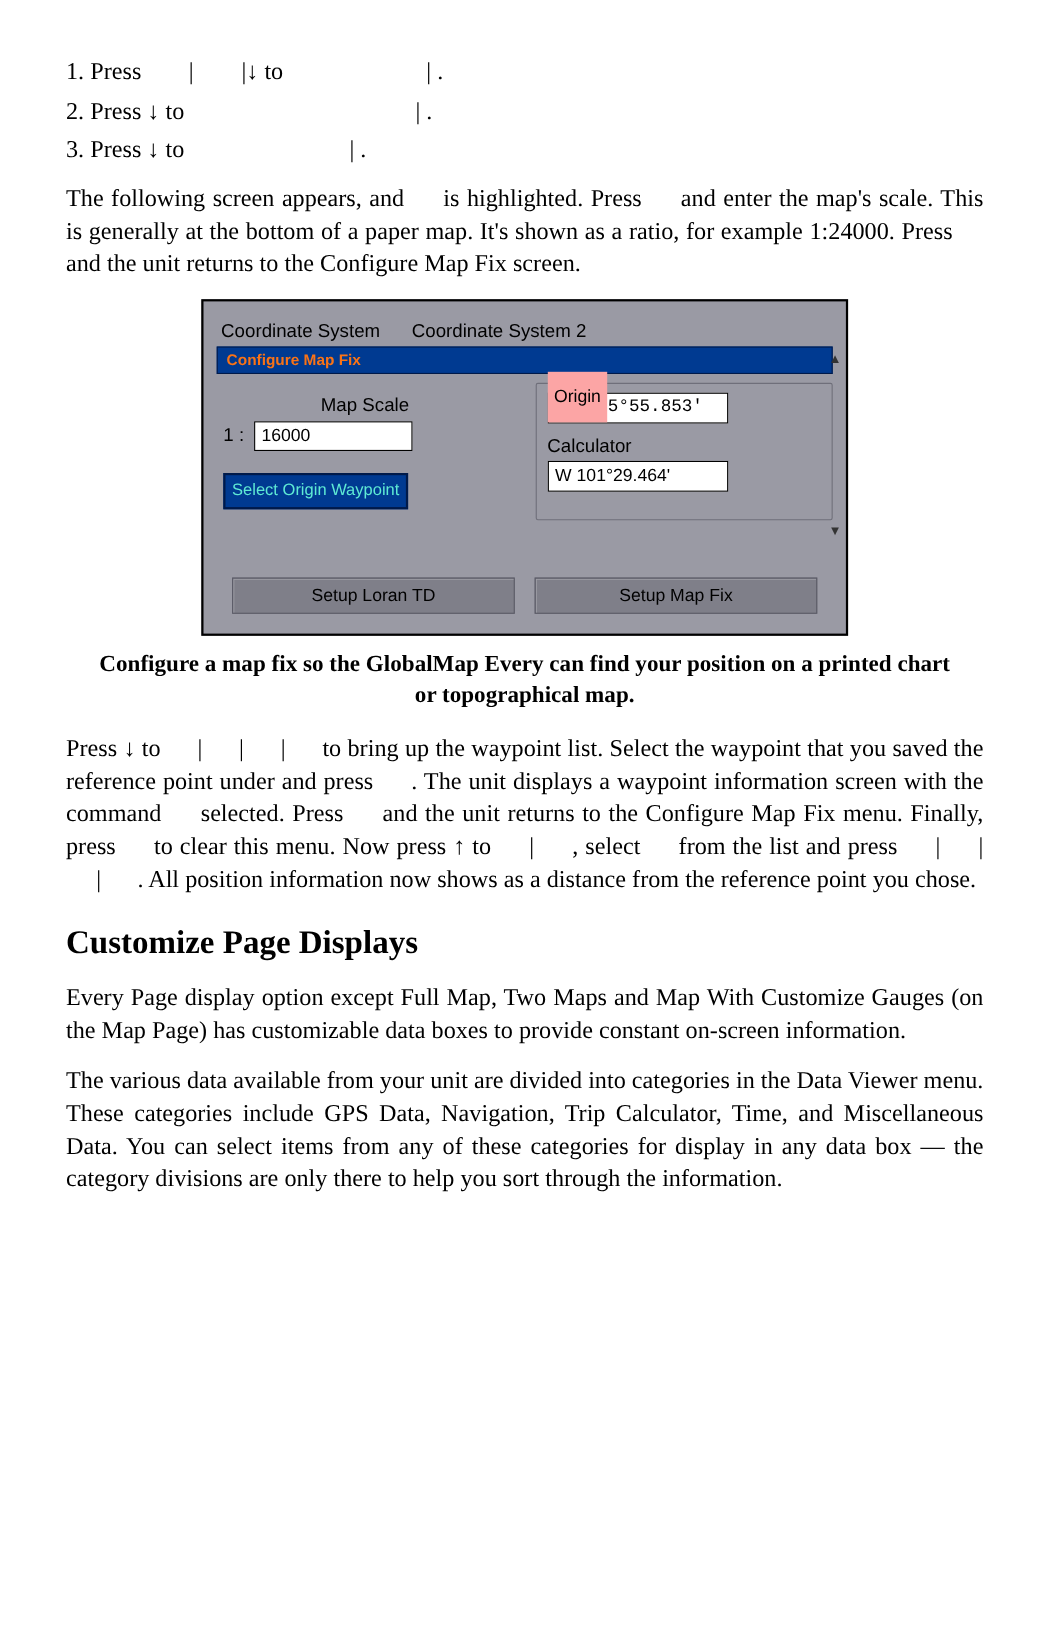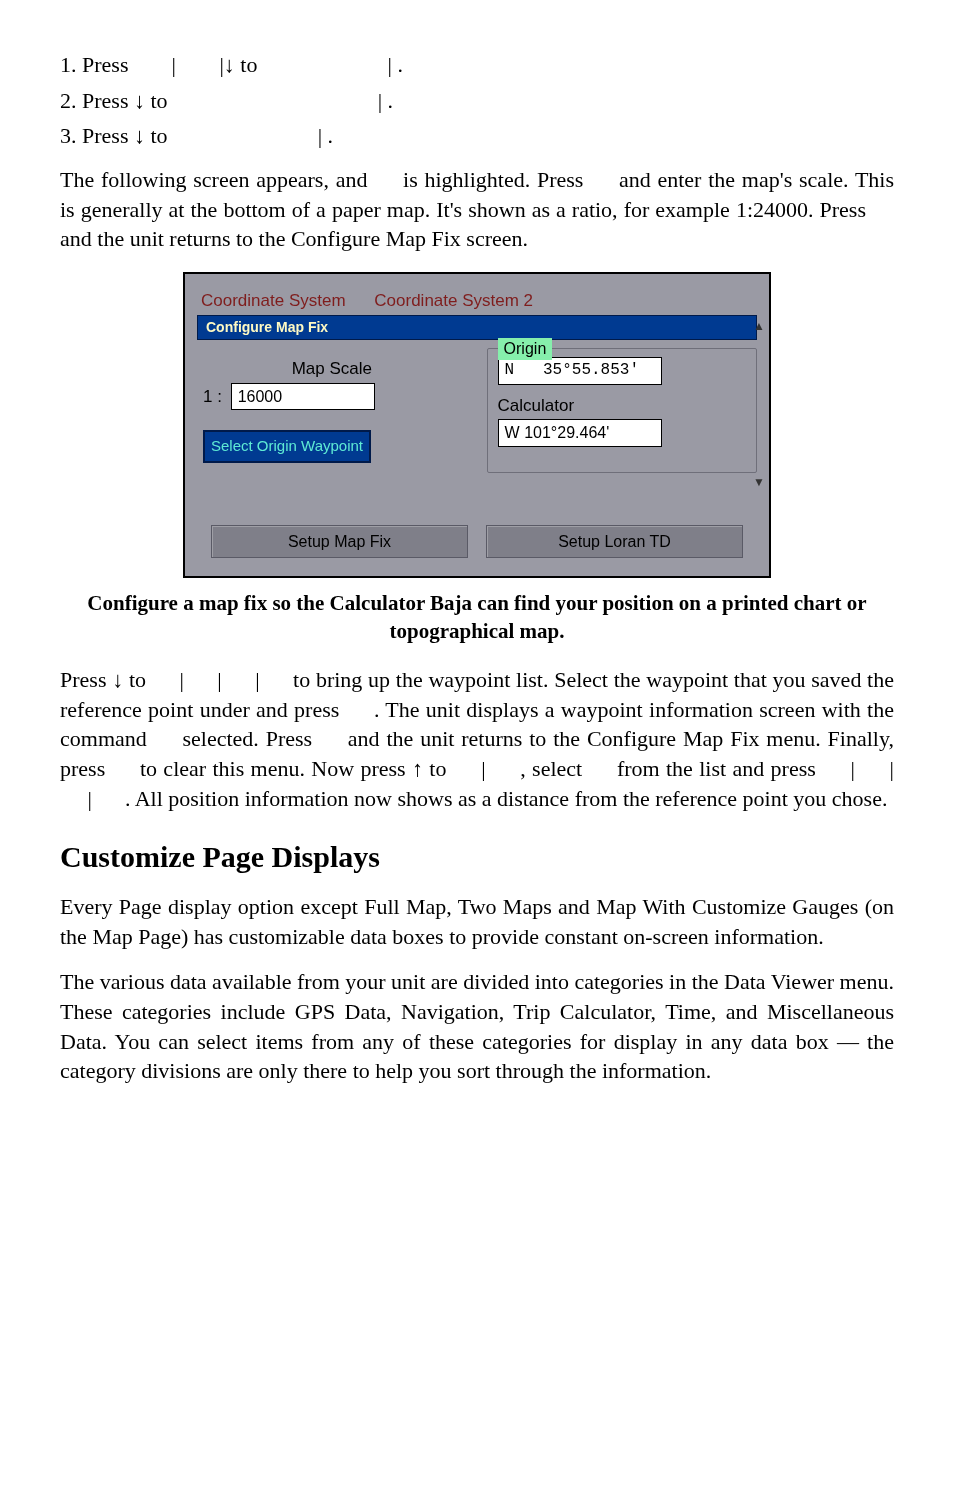--- a/index.html
+++ b/index.html
@@ -24,46 +24,46 @@
     font-family: Arial, Helvetica, sans-serif;
     font-size: 17px;
     color: #000;
     position: relative;
     padding: 10px 12px 14px 12px;
   }
   .tabs { margin: 6px 0 0 4px; }
   .tab, .tab2 {
     display: inline-block;
     margin-right: 24px;
-    color: #7f1d1d;
+    color: #000000;
   }
   .tabstrip {
     background: #003a91;
-    color: #fef9c3;
+    color: #f97316;
     font-size: 14px;
     font-weight: bold;
     padding: 2px 8px;
     margin-top: 2px;
     border: 1px solid #001a4a;
   }
   .panelrow { display: flex; gap: 20px; margin-top: 8px; }
   .leftcol { flex: 0 0 46%; padding: 10px 6px; }
   .rightcol {
     flex: 1;
     border: 1px solid #6f6f7a;
     border-radius: 2px;
     padding: 8px 10px 24px 10px;
     position: relative;
   }
   .grouplabel {
     position: absolute;
     top: -11px;
     left: 10px;
-    background: #86efac;
-    padding: 0 6px;
+    background: #fca5a5;
+    padding: 12px 6px;
     font-size: 16px;
   }
   .fldlabel { margin-bottom: 2px; }
   .inputbox {
     background: #fff;
     border: 1px solid #000;
     padding: 2px 6px;
     font-size: 16px;
     width: 130px;
     display: inline-block;
@@ -162,27 +162,27 @@
 
       <div class="rightcol">
         <div class="grouplabel">Origin</div>
         <div class="inputbox" style="width:150px;font-family:Liberation Mono, monospace;">N&nbsp;&nbsp;&nbsp;35°55.853'</div>
         <div class="fldlabel" style="margin-top:10px;">Calculator</div>
         <div class="inputbox" style="width:150px;">W&nbsp;101°29.464'</div>
       </div>
     </div>
 
     <div class="bottombtns">
+      <div class="graybtn">Setup Loran TD</div>
       <div class="graybtn">Setup Map Fix</div>
-      <div class="graybtn">Setup Loran TD</div>
     </div>
   </div>
 </div>
 
-<div class="caption">Configure a map fix so the Calculator Baja can find your position on a printed chart or topographical map.</div>
+<div class="caption">Configure a map fix so the GlobalMap Every can find your position on a printed chart or topographical map.</div>
 
 <div class="para">Press ↓ to   |   |   |   to bring up the waypoint list. Select the waypoint that you saved the reference point under and press   . The unit displays a waypoint information screen with the command   selected. Press   and the unit returns to the Configure Map Fix menu. Finally, press   to clear this menu. Now press ↑ to   |   , select   from the list and press   |   |   |   . All position information now shows as a distance from the reference point you chose.</div>
 
 <h2 class="section">Customize Page Displays</h2>
 
 <div class="para">Every Page display option except Full Map, Two Maps and Map With Customize Gauges (on the Map Page) has customizable data boxes to provide constant on-screen information.</div>
 
 <div class="para">The various data available from your unit are divided into categories in the Data Viewer menu. These categories include GPS Data, Navigation, Trip Calculator, Time, and Miscellaneous Data. You can select items from any of these categories for display in any data box — the category divisions are only there to help you sort through the information.</div>
 
 </body></html>

